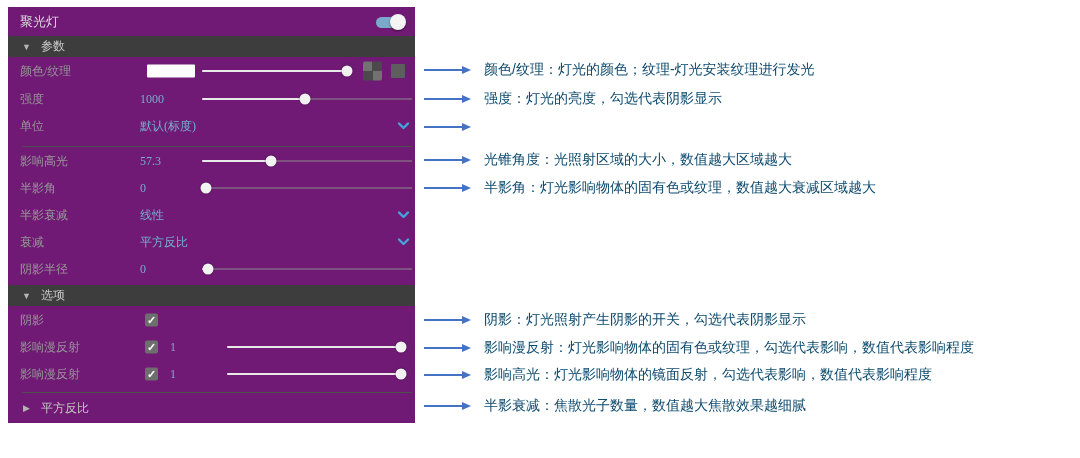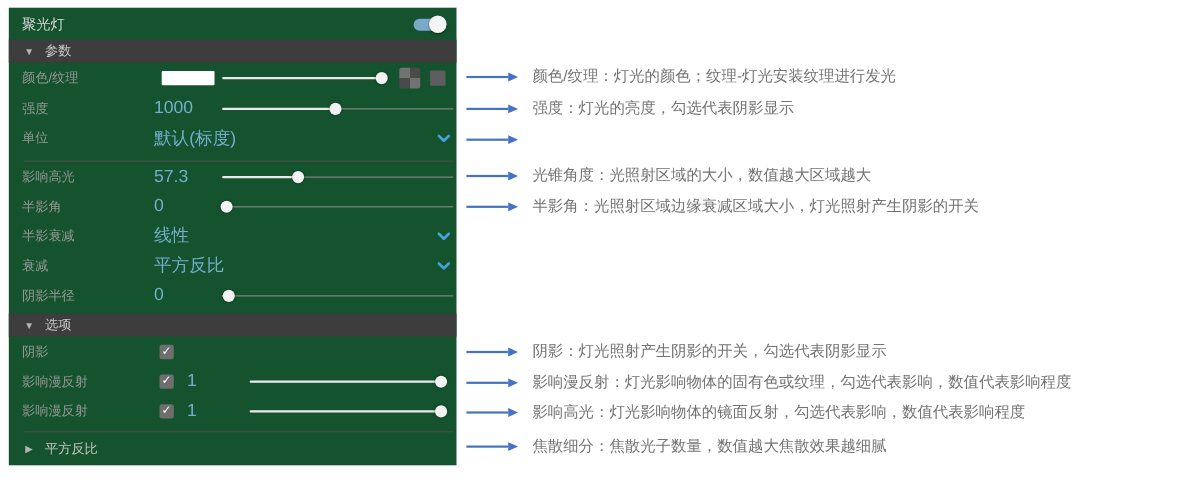--- a/index.html
+++ b/index.html
@@ -1,39 +1,39 @@
 <!DOCTYPE html>
 <html><head>
 <meta charset="utf-8">
 <style>
   * { margin:0; padding:0; box-sizing:border-box; }
   html,body { width:1080px; height:458px; background:#ffffff;
     font-family:"Liberation Sans","DejaVu Sans",sans-serif; overflow:hidden; position:relative; }
 
   
-  .panel { position:absolute; left:8px; top:7px; width:407px; height:416px; background:#14532d; }
+  .panel { position:absolute; left:8px; top:7px; width:407px; height:416px; background:#701a75;font-family:Liberation Serif, serif; }
 
   .titlebar { position:absolute; left:0; top:0; right:0; height:29px; }
   .titlebar .t { position:absolute; left:12px; top:50%; transform:translateY(-50%);
     color:#d6d6d6; font-size:13px; }
 
   .toggle { position:absolute; right:11px; top:7px; width:28px; height:16px; cursor:pointer; }
   .toggle .track { position:absolute; left:0; top:3px; width:27px; height:11px; border-radius:6px; background:#7aa9c9; }
   .toggle .knob { position:absolute; right:-2px; top:0; width:16px; height:16px; border-radius:50%;
     background:#f4f4f4; box-shadow:0 1px 2px rgba(0,0,0,.5); }
 
   .secbar { position:absolute; left:0; right:0; height:21px; background:#3d3d3d;
     display:flex; align-items:center; color:#c9c9c9; font-size:12px; }
   .secbar .tri { margin-left:14px; margin-right:10px; font-size:9px; color:#b5b5b5; }
 
   .row { position:absolute; left:0; right:0; height:27px; }
   .row .lbl { position:absolute; left:12px; top:50%; transform:translateY(-50%);
     color:#969696; font-size:12px; white-space:nowrap; }
   .row .val { position:absolute; left:132px; top:50%; transform:translateY(-50%);
-    color:#74aecd; font-size:16px; white-space:nowrap; }
+    color:#74aecd; font-size:12px; white-space:nowrap; }
   .row .val.cbval { left:162px; }
 
   .swatch { position:absolute; left:139px; top:50%; transform:translateY(-50%);
     width:48px; height:13px; background:#ffffff; border-radius:1px; cursor:pointer; }
 
   .slider { position:absolute; top:0; height:27px; cursor:pointer; }
   .slider.std   { left:194px; width:210px; }
   .slider.short { left:194px; width:148px; }
   .slider.cb    { left:219px; width:178px; }
   .slider .track { position:absolute; left:0; right:0; top:50%; height:1px; background:#8b8b8b; transform:translateY(-50%); }
@@ -59,21 +59,21 @@
   .caustics { position:absolute; left:0; right:0; height:30px; display:flex; align-items:center;
     color:#c4c4c4; font-size:12px; cursor:pointer; }
   .caustics .tri { margin-left:15px; margin-right:11px; font-size:9px; color:#b5b5b5; }
 
   
   .ann { position:absolute; left:424px; display:flex; align-items:center; gap:13px; height:20px; }
   .ann .arrow { display:flex; align-items:center; flex:none; }
   .ann .line { width:38px; height:2px; background:#4472c4; }
   .ann .head { width:0; height:0; border-left:9px solid #4472c4;
     border-top:4.5px solid transparent; border-bottom:4.5px solid transparent; }
-  .ann .txt { color:#737373; font-size:14px; white-space:nowrap; }
+  .ann .txt { color:#0c4a6e; font-size:14px; white-space:nowrap; }
 </style>
 </head>
 <body>
 
 <div class="panel">
 
   <div class="titlebar">
     <span class="t">聚光灯</span>
     <div class="toggle">
       <div class="track"></div>
@@ -230,21 +230,21 @@
       <span class="line"></span>
       <span class="head"></span>
     </span>
   <span class="txt">光锥角度：光照射区域的大小，数值越大区域越大</span>
 </div>
 <div class="ann" style="top:178px">
   <span class="arrow">
       <span class="line"></span>
       <span class="head"></span>
     </span>
-  <span class="txt">半影角：光照射区域边缘衰减区域大小，灯光照射产生阴影的开关</span>
+  <span class="txt">半影角：灯光影响物体的固有色或纹理，数值越大衰减区域越大</span>
 </div>
 <div class="ann" style="top:310px">
   <span class="arrow">
       <span class="line"></span>
       <span class="head"></span>
     </span>
   <span class="txt">阴影：灯光照射产生阴影的开关，勾选代表阴影显示</span>
 </div>
 <div class="ann" style="top:338px">
   <span class="arrow">
@@ -258,14 +258,14 @@
       <span class="line"></span>
       <span class="head"></span>
     </span>
   <span class="txt">影响高光：灯光影响物体的镜面反射，勾选代表影响，数值代表影响程度</span>
 </div>
 <div class="ann" style="top:396px">
   <span class="arrow">
       <span class="line"></span>
       <span class="head"></span>
     </span>
-  <span class="txt">焦散细分：焦散光子数量，数值越大焦散效果越细腻</span>
+  <span class="txt">半影衰减：焦散光子数量，数值越大焦散效果越细腻</span>
 </div>
 
 </body></html>

